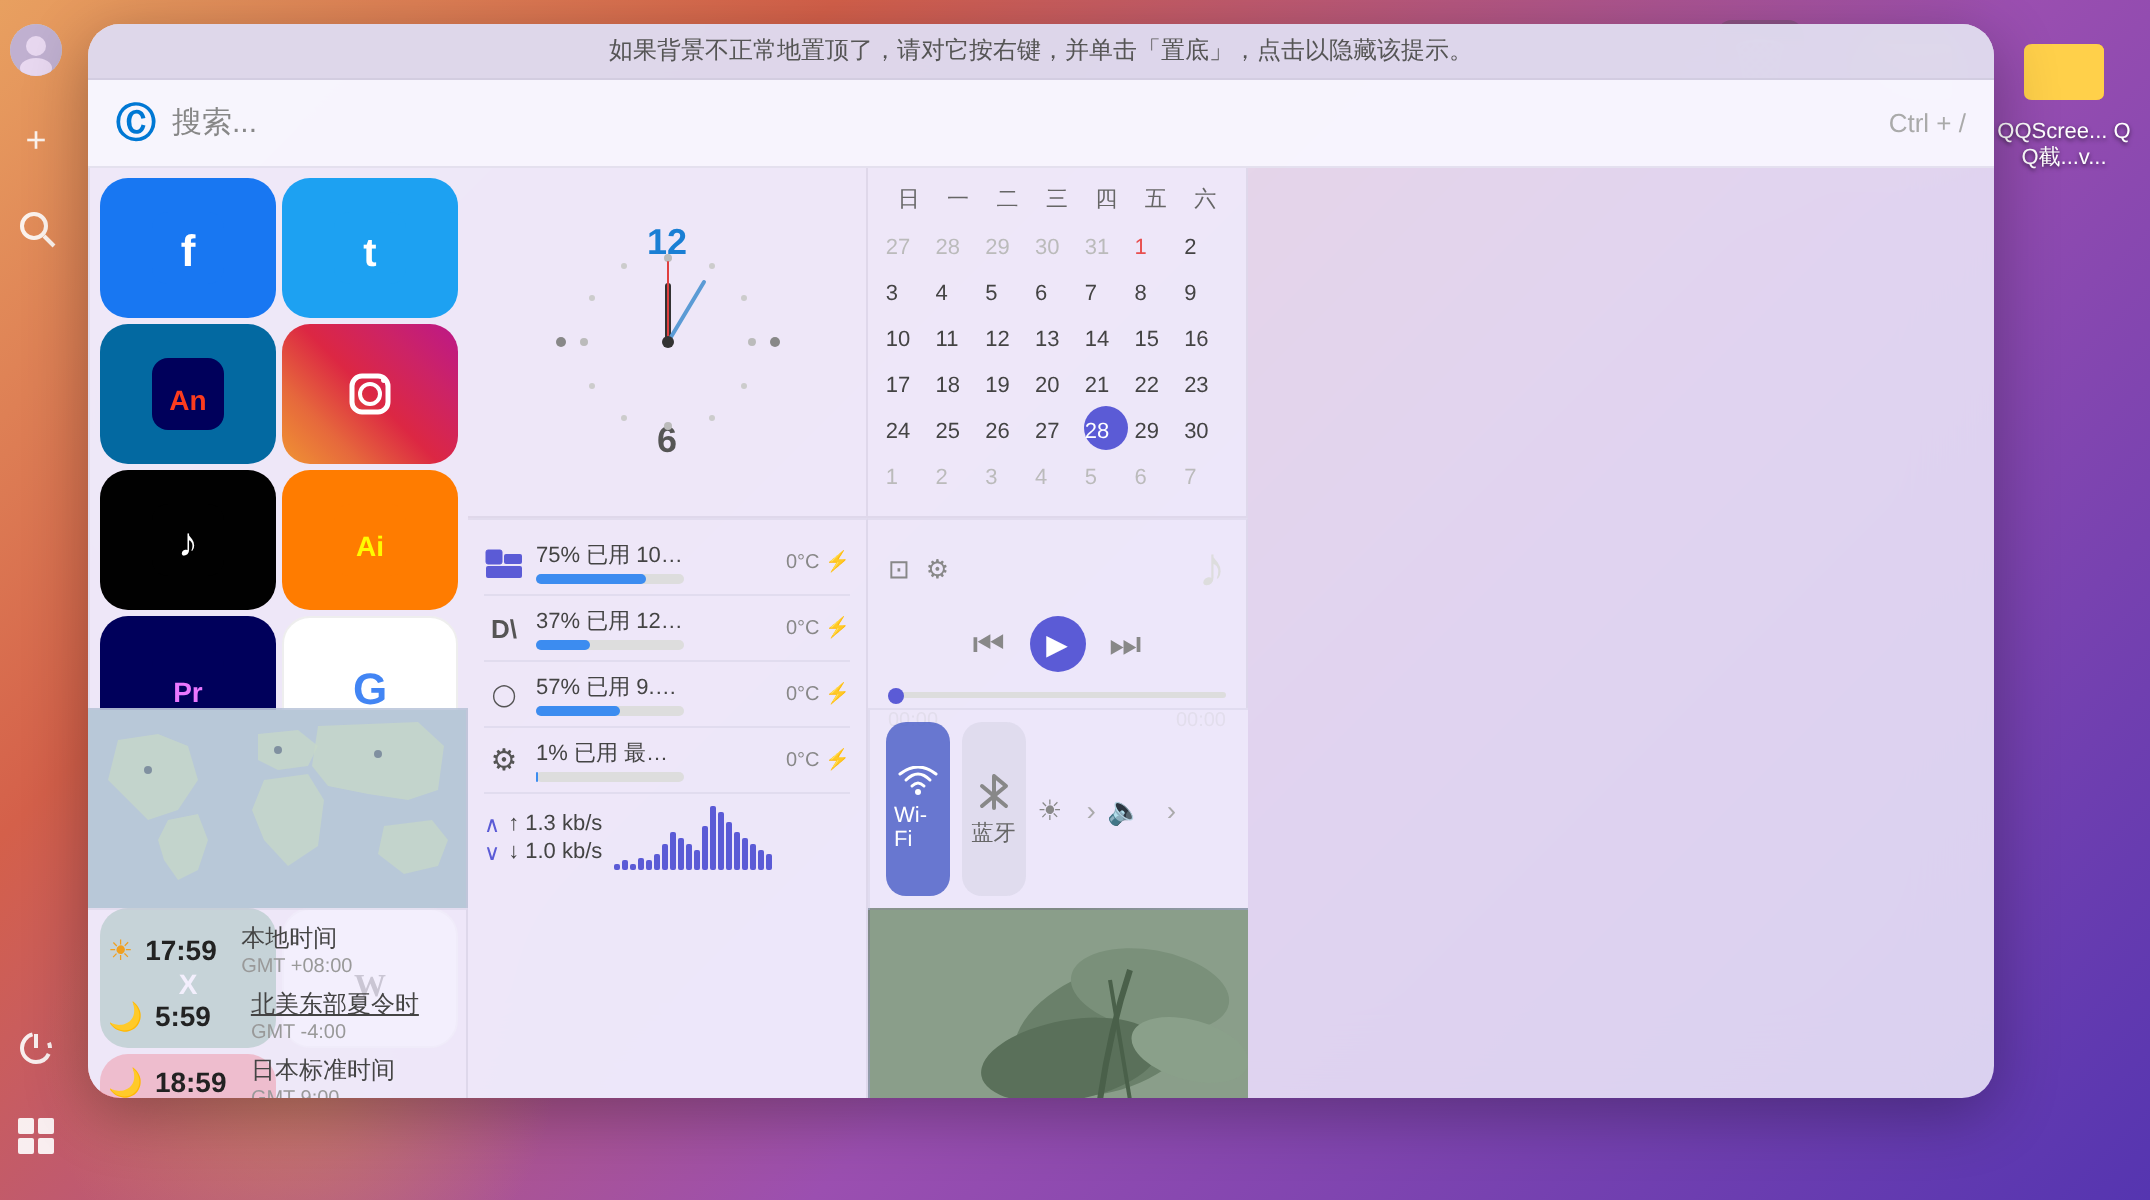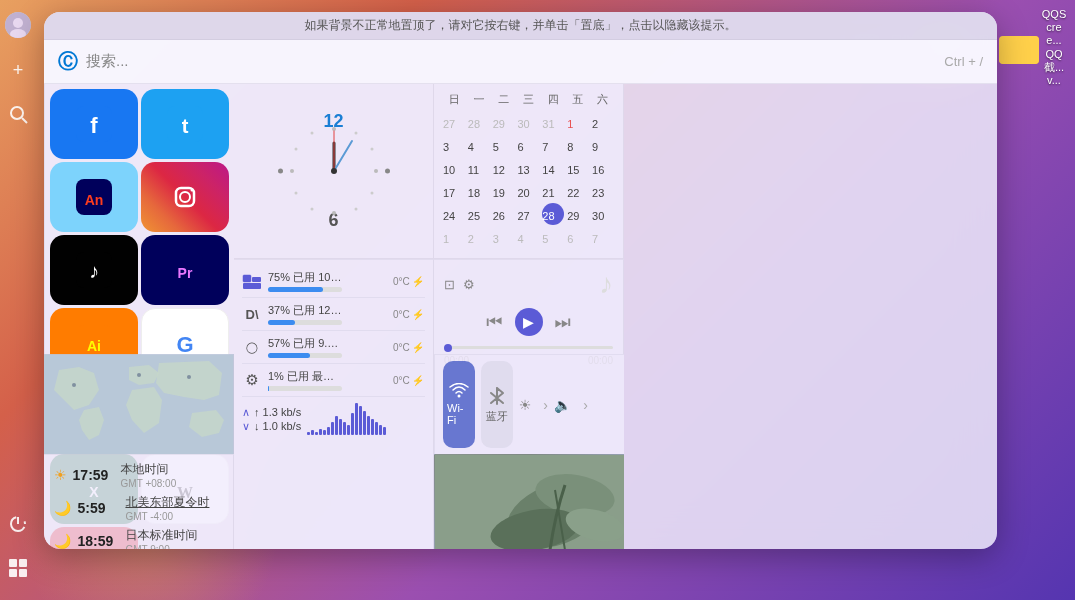--- a/index.html
+++ b/index.html
@@ -16,21 +16,21 @@
     .desktop-icons {
       position: absolute;
       top: 8px;
       right: 8px;
       display: flex;
       flex-direction: row;
       gap: 6px;
     }
     .desktop-icon {
       display: flex;
-      flex-direction: row;
+      flex-direction: column;
       align-items: center;
       width: 70px;
       cursor: pointer;
     }
     .desktop-icon-img {
       width: 48px;
       height: 48px;
       border-radius: 8px;
       display: flex;
       align-items: center;
@@ -447,21 +447,21 @@
             <text x="18" y="27" text-anchor="middle" font-size="22" font-weight="bold" fill="white" font-family="Arial">f</text>
           </svg>
       </div>
       <div class="app-box" style="background:#1da1f2;">
         <svg width="36" height="36" viewBox="0 0 36 36">
             <rect width="36" height="36" rx="8" fill="#1da1f2"></rect>
             <text x="18" y="27" text-anchor="middle" font-size="20" font-weight="bold" fill="white" font-family="Arial">t</text>
           </svg>
       </div>
 
-      <div class="app-box" style="background:#7dd3fc;">
+      <div class="app-box" style="background:#0369a1;">
         <svg width="36" height="36" viewBox="0 0 36 36">
             <rect width="36" height="36" rx="8" fill="#00005b"></rect>
             <text x="18" y="26" text-anchor="middle" font-size="14" font-weight="bold" fill="#fc3c1e" font-family="Arial">An</text>
           </svg>
       </div>
 
       <div class="app-box" style="background:linear-gradient(45deg,#f09433,#e6683c,#dc2743,#cc2366,#bc1888);">
         <svg width="36" height="36" viewBox="0 0 36 36">
             <rect width="36" height="36" rx="8" fill="url(#ig)"></rect>
             <rect x="9" y="9" width="18" height="18" rx="5" stroke="white" stroke-width="2.5" fill="none"></rect>
@@ -469,30 +469,30 @@
             <circle cx="25" cy="11" r="1.5" fill="white"></circle>
           </svg>
       </div>
       <div class="app-box" style="background:#010101;">
         <svg width="36" height="36" viewBox="0 0 36 36">
             <rect width="36" height="36" rx="8" fill="#010101"></rect>
             <text x="18" y="26" text-anchor="middle" font-size="20" font-weight="bold" fill="white" font-family="Arial">♪</text>
           </svg>
       </div>
 
+      <div class="app-box" style="background:#ff7c00;">
+        <svg width="36" height="36" viewBox="0 0 36 36">
+            <rect width="36" height="36" rx="8" fill="#ff7c00"></rect>
+            <text x="18" y="26" text-anchor="middle" font-size="14" font-weight="bold" fill="#fffb00" font-family="Arial">Ai</text>
+          </svg>
+      </div>
       <div class="app-box" style="background:#00005b;">
         <svg width="36" height="36" viewBox="0 0 36 36">
             <rect width="36" height="36" rx="8" fill="#00005b"></rect>
             <text x="18" y="26" text-anchor="middle" font-size="14" font-weight="bold" fill="#ea77ff" font-family="Arial">Pr</text>
-          </svg>
-      </div>
-      <div class="app-box" style="background:#ff7c00;">
-        <svg width="36" height="36" viewBox="0 0 36 36">
-            <rect width="36" height="36" rx="8" fill="#ff7c00"></rect>
-            <text x="18" y="26" text-anchor="middle" font-size="14" font-weight="bold" fill="#fffb00" font-family="Arial">Ai</text>
           </svg>
       </div>
 
       <div class="app-box" style="background:white;border:1px solid #eee;">
         <svg width="36" height="36" viewBox="0 0 36 36">
             <rect width="36" height="36" rx="8" fill="white"></rect>
             <text x="18" y="27" text-anchor="middle" font-size="22" font-weight="bold" fill="#4285f4" font-family="Arial">G</text>
           </svg>
       </div>
       <div class="app-box" style="background:#ff0000;">

